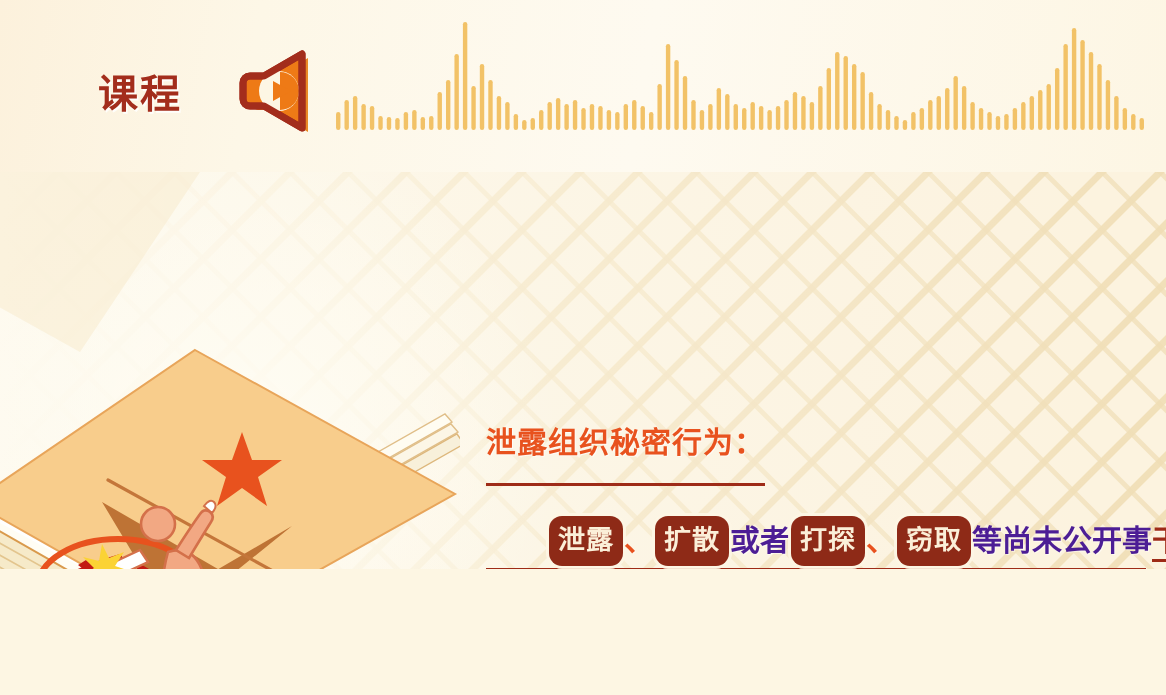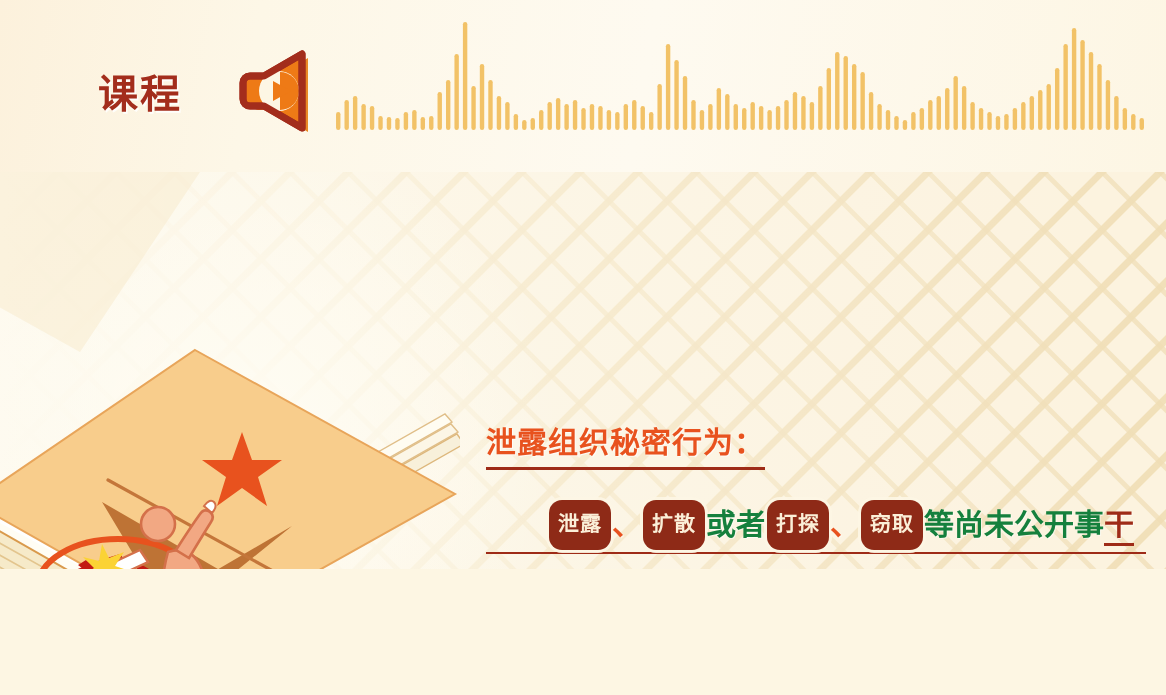--- a/index.html
+++ b/index.html
@@ -53,52 +53,52 @@
   #illus{position:absolute;left:-10px;top:0px;width:470px;height:523px;}
 
   
   #copy{
     position:absolute;left:486px;top:246px;width:660px;
   }
   .heading{
     font-size:30px;font-weight:bold;color:#E8521E;
     letter-spacing:1px;white-space:nowrap;
     display:inline-block;
-    padding-bottom:5px;
+    padding-bottom:21px;
     border-bottom:3px solid #9E2B17;
     text-shadow:1px 1px 0 rgba(255,255,255,.7);
   }
   .para{margin-top:22px;}
   .tline{
     position:relative;
     font-size:30px;line-height:60px;color:#E8521E;font-weight:bold;
     white-space:nowrap;letter-spacing:0px;
     border-bottom:2px solid #9E2B17;
     height:60px;
     text-shadow:1px 1px 0 rgba(255,255,255,.55);
   }
   .tline > *{vertical-align:middle;}
   .indent{display:inline-block;width:62px;}
   .tag{
     display:inline-block;
     background:#8E2A17;color:#FBEFD8;
     border-radius:13px;
     padding:2px 9px 4px 9px;
-    font-weight:bold;font-size:21px;line-height:44px;
+    font-weight:bold;font-size:27px;line-height:44px;
     letter-spacing:1px;
     box-shadow:0 0 0 3px rgba(253,246,228,.9);
     text-shadow:none;
     margin:0 1px;
   }
   .key{
     color:#9E2B17;font-weight:bold;
     border-bottom:3px solid #9E2B17;
     padding-bottom:2px;
   }
-  .plain{color:#15803d;}
+  .plain{color:#4c1d95;}
   .sep{color:#E8521E;}
 </style>
 </head>
 <body>
 
 <div id="page">
 
   <div id="header">
     <div id="header-sheen"></div>
 

